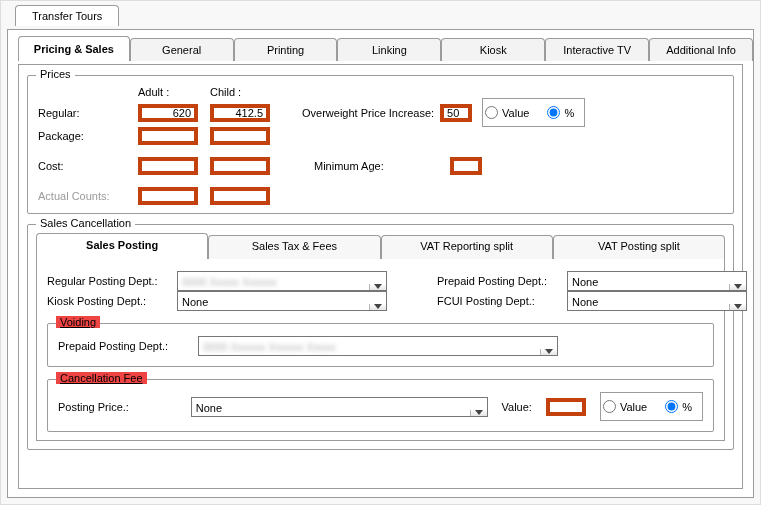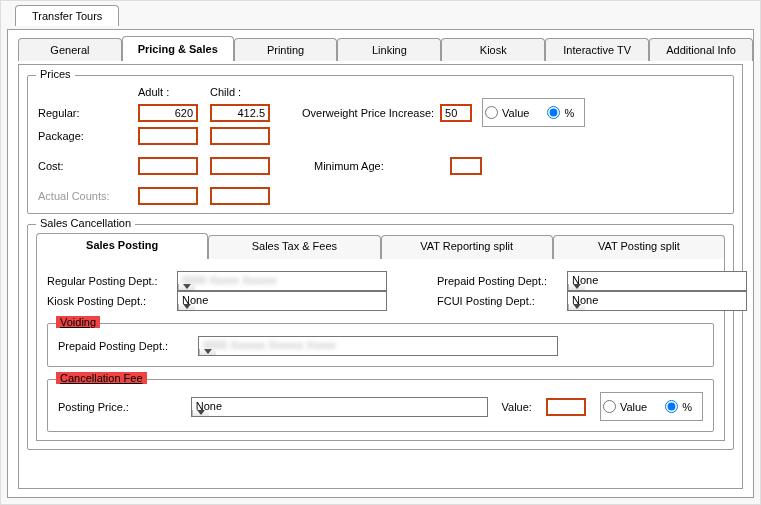--- a/index.html
+++ b/index.html
@@ -102,21 +102,21 @@
   .row {
     display: flex;
     align-items: center;
     margin: 0 0 8px 0;
   }
   .label {
     display: inline-block;
   }
   .gray { color: #9a9a9a; }
   input.text {
-    border: 2px solid #c2410c;
+    border: 4px solid #c2410c;
     height: 18px;
     box-sizing: border-box;
     padding: 1px 3px;
     font-family: inherit;
     font-size: 11px;
     text-align: right;
     background: #fff;
   }
   input.text.left { text-align: left; }
   .col-hdr {
@@ -182,23 +182,22 @@
     position: relative;
     z-index: 1;
     background: #fff;
   }
   .combo {
     display: inline-flex;
     border: 1px solid #767676;
     height: 20px;
     box-sizing: border-box;
     background: #fff;
-    align-items: flex-start;
+    align-items: flex-end;
     cursor: pointer;
-    flex-direction: column;
   }
   .combo .cval {
     flex: 1;
     padding: 2px 4px;
     overflow: hidden;
     white-space: nowrap;
   }
   .combo .cbtn {
     width: 16px;
     display: flex;
@@ -245,22 +244,22 @@
 
   <div class="outer-tabstrip">
     <div class="outer-tab">
       <span>Transfer Tours</span>
     </div>
   </div>
 
   <div class="outer-panel">
 
     <div class="inner-tabstrip">
+      <div class="inner-tab active"><span>Pricing &amp; Sales</span></div>
       <div class="inner-tab"><span>General</span></div>
-      <div class="inner-tab active"><span>Pricing &amp; Sales</span></div>
       <div class="inner-tab"><span>Printing</span></div>
       <div class="inner-tab"><span>Linking</span></div>
       <div class="inner-tab"><span>Kiosk</span></div>
       <div class="inner-tab"><span>Interactive TV</span></div>
       <div class="inner-tab"><span>Additional Info</span></div>
     </div>
 
     <div class="inner-panel">
 
       <div class="groupbox">

